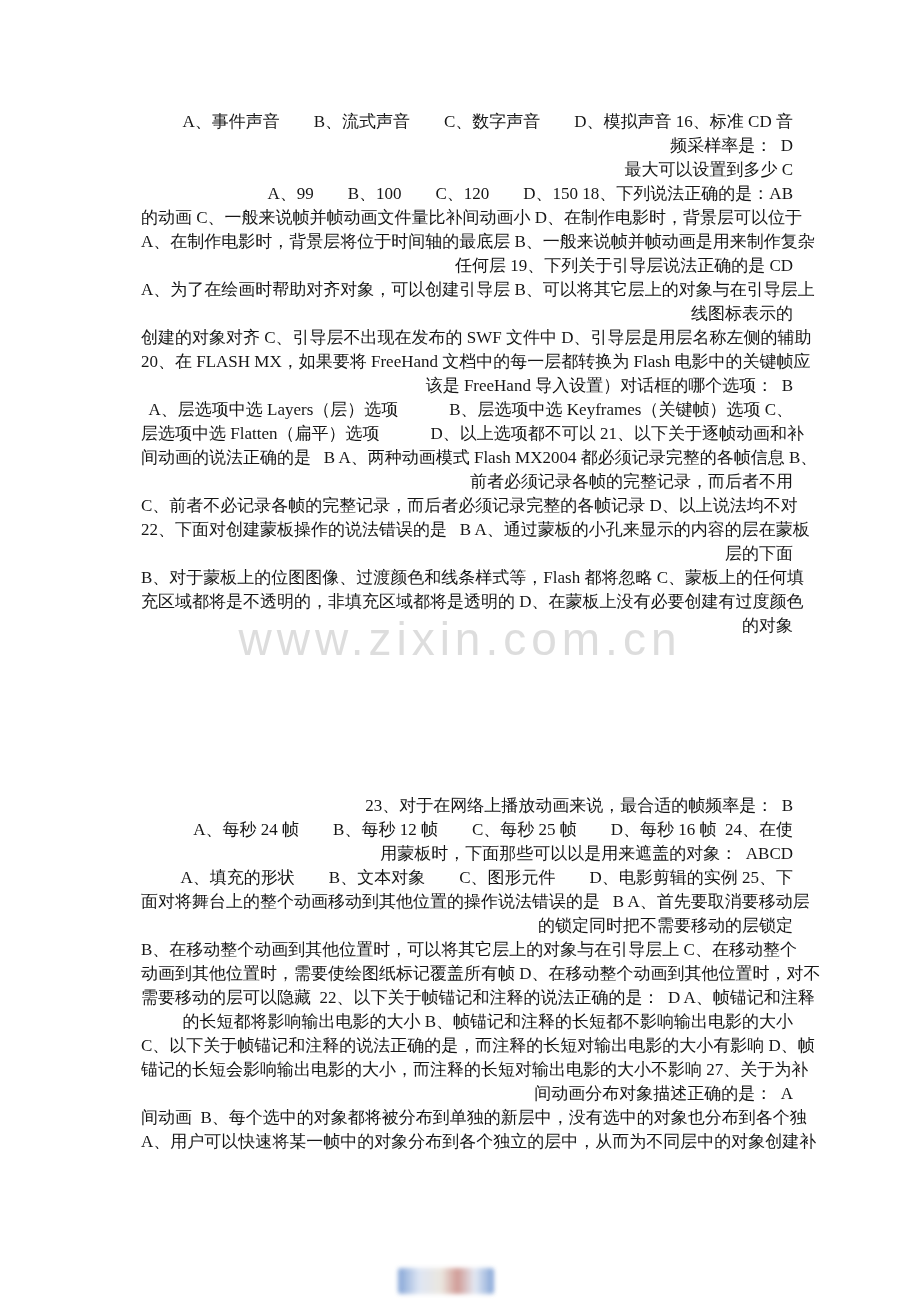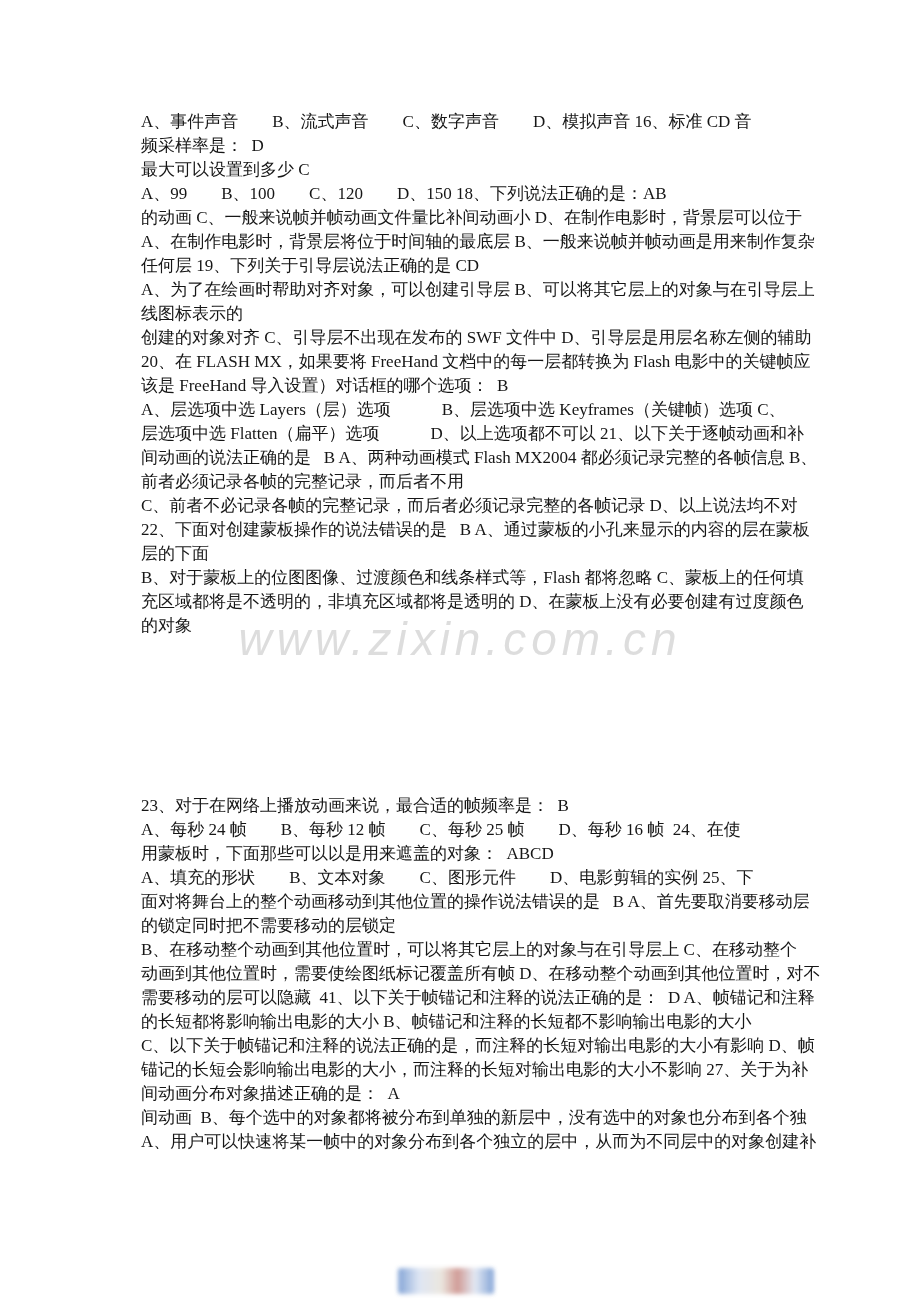--- a/index.html
+++ b/index.html
@@ -19,38 +19,38 @@
     position: absolute;
     left: 141px;
     top: 110px;
     width: 652px;
     font-size: 17px;
     line-height: 24px;
     color: #161616;
   }
   .line {
     white-space: pre;
+    text-align: right;
   }
   .section-gap {
     height: 156px;
   }
   .watermark {
     position: absolute;
     top: 612px;
     left: 0;
     width: 100%;
     text-align: center;
     font-family: "Liberation Sans", "DejaVu Sans", sans-serif;
     font-size: 46px;
     letter-spacing: 5px;
     color: #c7c7c7;
     opacity: 0.6;
     pointer-events: none;
     z-index: 0;
-    font-style: italic;
   }
   .content { z-index: 1; }
   .footer-logo {
     position: absolute;
     left: 398px;
     top: 1268px;
     width: 96px;
     height: 26px;
     border-radius: 3px;
     background: linear-gradient(90deg, #6f95cf 0%, #d9e2f2 22%, #e8e3da 45%, #c98b85 62%, #dfe6f2 80%, #6f95cf 100%);
@@ -95,21 +95,21 @@
 
     <div>
         <div class="line">23、对于在网络上播放动画来说，最合适的帧频率是：  B</div>
         <div class="line">A、每秒 24 帧        B、每秒 12 帧        C、每秒 25 帧        D、每秒 16 帧  24、在使</div>
         <div class="line">用蒙板时，下面那些可以以是用来遮盖的对象：  ABCD</div>
         <div class="line">A、填充的形状        B、文本对象        C、图形元件        D、电影剪辑的实例 25、下</div>
         <div class="line">面对将舞台上的整个动画移动到其他位置的操作说法错误的是   B A、首先要取消要移动层</div>
         <div class="line">的锁定同时把不需要移动的层锁定</div>
         <div class="line">B、在移动整个动画到其他位置时，可以将其它层上的对象与在引导层上 C、在移动整个</div>
         <div class="line">动画到其他位置时，需要使绘图纸标记覆盖所有帧 D、在移动整个动画到其他位置时，对不</div>
-        <div class="line">需要移动的层可以隐藏  41、以下关于帧锚记和注释的说法正确的是：  D A、帧锚记和注释</div>
+        <div class="line">需要移动的层可以隐藏  22、以下关于帧锚记和注释的说法正确的是：  D A、帧锚记和注释</div>
         <div class="line">的长短都将影响输出电影的大小 B、帧锚记和注释的长短都不影响输出电影的大小</div>
         <div class="line">C、以下关于帧锚记和注释的说法正确的是，而注释的长短对输出电影的大小有影响 D、帧</div>
         <div class="line">锚记的长短会影响输出电影的大小，而注释的长短对输出电影的大小不影响 27、关于为补</div>
         <div class="line">间动画分布对象描述正确的是：  A</div>
         <div class="line">间动画  B、每个选中的对象都将被分布到单独的新层中，没有选中的对象也分布到各个独</div>
         <div class="line">A、用户可以快速将某一帧中的对象分布到各个独立的层中，从而为不同层中的对象创建补</div>
       </div>
   </div>
 
   <div class="footer-logo"></div>

